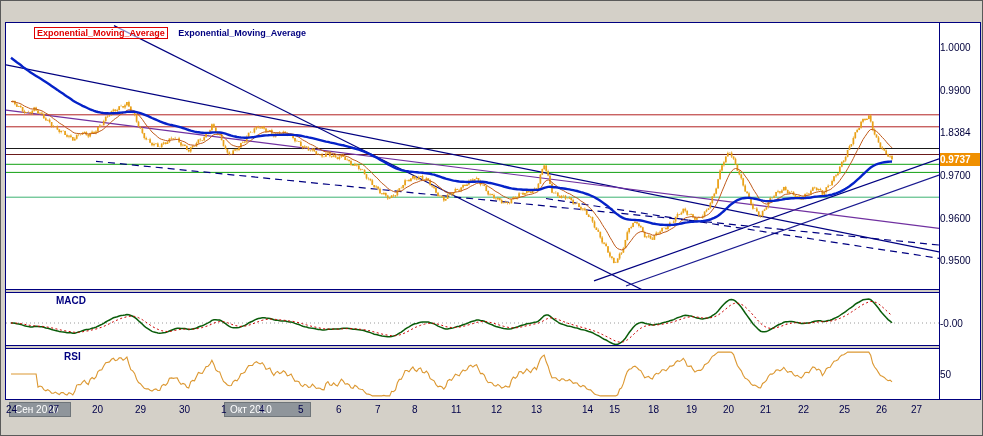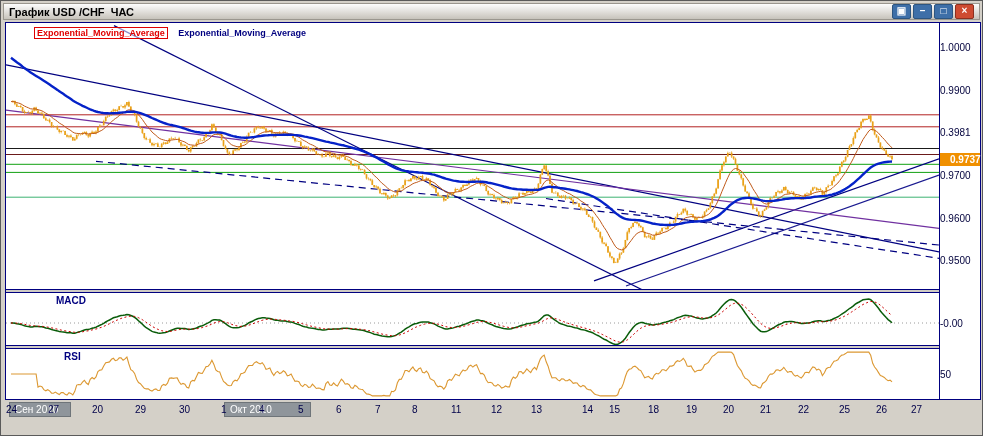--- a/index.html
+++ b/index.html
@@ -14,38 +14,29 @@
   .plots svg{display:block;background:#fff;}
   .sep{height:4px;background:#cfcbc4;border-top:1px solid #000080;border-bottom:1px solid #000080;box-sizing:border-box;}
   .legend{position:absolute;left:6px;top:5px;font-size:9px;font-weight:bold;z-index:3;letter-spacing:0;padding-left:22px;}
   .leg1{color:#E00000;border:1px solid #E00000;padding:0 2px;background:rgba(255,255,255,.55);}
   .leg2{color:#000080;margin-left:8px;}
   .plabel{position:absolute;left:6px;font-size:10px;font-weight:bold;color:#000080;z-index:3;margin-left:44px;}
   .pmacd{top:272px;}
   .prsi{top:328px;padding-left:8px;}
   .axis{position:absolute;left:936px;top:1px;width:40px;height:376px;background:#fff;border:1px solid #000080;border-left:none;font-size:10px;color:#00003c;box-sizing:content-box;}
   .tick{position:absolute;left:0;white-space:nowrap;}
-  .chip{position:absolute;left:0;right:0;height:13px;background:#F09000;color:#fff;font-size:10px;font-weight:bold;line-height:13px;padding-left:10px;z-index:2;}
+  .chip{position:absolute;left:0;right:0;height:13px;background:#F09000;color:#fff;font-size:10px;font-weight:bold;line-height:13px;padding-left:0;z-index:2;}
   .xaxis{position:absolute;left:1px;top:380px;width:975px;height:20px;}
   .mbox{position:absolute;top:1px;height:15px;background:#8f959b;border:1px solid #6e7479;color:#fff;font-size:10px;line-height:13px;padding:0 5px;box-sizing:border-box;z-index:0;white-space:nowrap;}
   .xlab{position:absolute;top:3px;width:20px;margin-left:-10px;font-size:10px;color:#00004a;z-index:1;}
 </style>
 </head>
 <body>
 
 <div class="window">
-  <div class="titlebar">
-    <span class="title">График USD /CHF  ЧАС</span>
-    <div class="wbtns">
-      <div class="wbtn">▣</div>
-      <div class="wbtn">–</div>
-      <div class="wbtn">□</div>
-      <div class="wbtn close">×</div>
-    </div>
-  </div>
 
   <div class="client">
     <div class="plots">
       <svg id="mainSvg" width="933" height="266">
           <line x1="0" y1="91.8" x2="933" y2="91.8" stroke="#B22222" stroke-width="1"></line>
           <line x1="0" y1="103.8" x2="933" y2="103.8" stroke="#B22222" stroke-width="1"></line>
           <line x1="0" y1="125.5" x2="933" y2="125.5" stroke="#1a1a1a" stroke-width="1"></line>
           <line x1="0" y1="131.5" x2="933" y2="131.5" stroke="#6b1a1a" stroke-width="1"></line>
           <line x1="0" y1="141.3" x2="933" y2="141.3" stroke="#11A011" stroke-width="1"></line>
           <line x1="0" y1="149.4" x2="933" y2="149.4" stroke="#11A011" stroke-width="1"></line>
@@ -78,21 +69,21 @@
         <span class="leg2">Exponential_Moving_Average</span>
       </div>
       <div class="plabel pmacd">MACD</div>
       <div class="plabel prsi">RSI</div>
     </div>
 
     <div class="axis" id="axisCol">
       <div class="chip" id="chip" style="top: 130px;">0.9737</div>
     <div class="tick" style="top:19px">1.0000</div>
         <div class="tick" style="top:62px">0.9900</div>
-        <div class="tick" style="top:104px">0.3981</div>
+        <div class="tick" style="top:104px">1.8384</div>
         <div class="tick" style="top:147px">0.9700</div>
         <div class="tick" style="top:190px">0.9600</div>
         <div class="tick" style="top:232px">0.9500</div>
         <div class="tick" style="top:295px">-0.00</div>
         <div class="tick" style="top:346px">50</div>
       </div>
 
     <div class="xaxis" id="xAxis">
         <div class="mbox" style="left:4px;width:62px">Сен 2010</div>
         <div class="mbox" style="left:219px;width:87px">Окт 2010</div>

